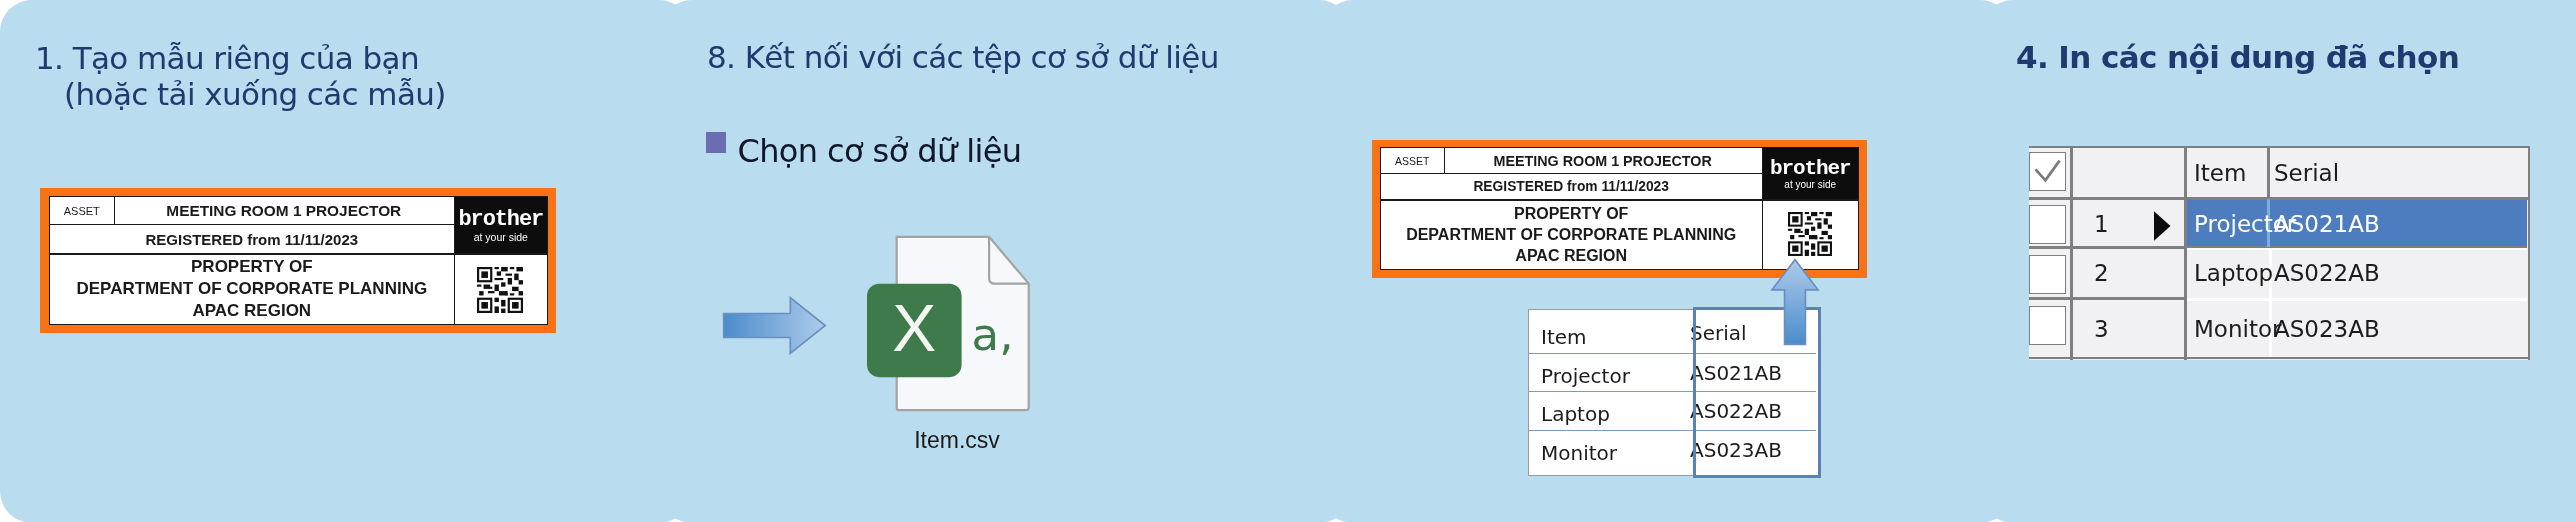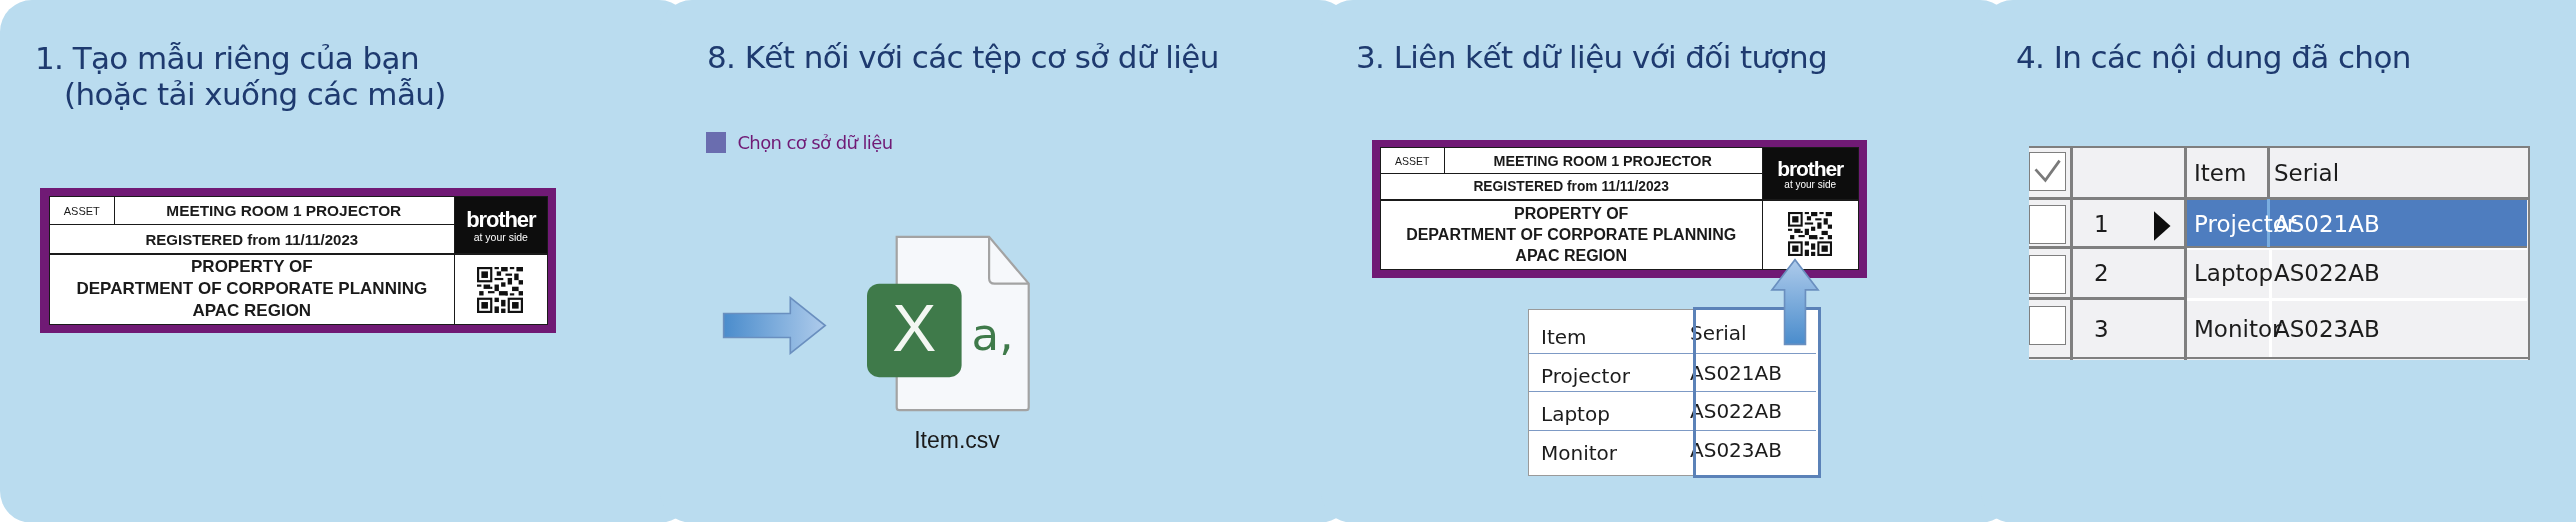--- a/index.html
+++ b/index.html
@@ -15,35 +15,35 @@
   .p3 { left: 1321px; }
   .p4 { left: 1981px; }
 
   .title {
     position: absolute; color: #1e3a6f; font-size: 31px; line-height: 36px;
     font-family: "DejaVu Sans", sans-serif; letter-spacing: -0.6px; white-space: nowrap;
   }
   .title .l2 { display: block; padding-left: 29px; }
 
   
-  .label-card { position: absolute; background: #701a75; }
+  .label-card { position: absolute; background: #f97316; }
   .label {
     position: absolute; border: 1.7px solid #1a1a1a; background: #fff;
     font-family: "Liberation Sans", sans-serif; font-weight: bold; color: #1a1a1a;
   }
   .label .cell { position: absolute; display: flex; align-items: center; justify-content: center; text-align: center; }
   .label .asset { font-weight: normal; }
   .label .vline, .label .hline { position: absolute; background: #1a1a1a; }
   .label .logo { position: absolute; background: #0d0d0d; color: #fff; display: flex; flex-direction: column; align-items: center; justify-content: center; }
-  .label .logo .brand { font-family: Liberation Sans, sans-serif; font-weight: bold; letter-spacing: -1.1px; line-height: 1; }
+  .label .logo .brand { font-family: Liberation Mono, monospace; font-weight: bold; letter-spacing: -1.1px; line-height: 1; }
   .label .logo .tag { font-family: "Liberation Sans", sans-serif; font-weight: normal; line-height: 1; }
   .label .qr { position: absolute; }
 
   
-  .bullet-row { position: absolute; display: flex; align-items: flex-start; color: #701a75; font-size: 18px; white-space: nowrap; letter-spacing: -0.6px; }
+  .bullet-row { position: absolute; display: flex; align-items: flex-start; color: #0f172a; font-size: 32px; white-space: nowrap; letter-spacing: -0.6px; }
   .bullet-sq { width: 20.4px; height: 21px; background: #6a6daf; margin-right: 11px; }
   .sub-row { position: absolute; color: #1e3a6f; font-size: 27.5px; white-space: nowrap; letter-spacing: -0.6px; }
   .file-name { position: absolute; color: #1a1a1a; font-family: "Liberation Sans", sans-serif; font-size: 23px; }
 
   
   .tbl3 { position: absolute; background: #ffffff; border: 1.7px solid #9a9a9a; font-family: "DejaVu Sans", sans-serif; color: #1c1c1c; }
   .tbl3 .c { position: absolute; font-size: 20px; white-space: nowrap; }
   .tbl3 .rl { position: absolute; height: 1.1px; background: #7d9ac5; }
   .serial-box { position: absolute; border: 3.9px solid #5b82b8; }
 
@@ -151,21 +151,20 @@
       <path d="M222 5 L222 80 Q222 90 232 90 L294 90" fill="none" stroke="#a3a3a3" stroke-width="4"></path>
       <rect x="0" y="90" width="172" height="170" rx="22" fill="#3f7a4a"></rect>
       <text x="86" y="213" text-anchor="middle" font-family="Liberation Sans, sans-serif" font-size="120" fill="#f3f7f2">X</text>
       <text x="190" y="210" font-family="DejaVu Sans, sans-serif" font-size="82" fill="#3f7a4a">a,</text>
     </svg>
     <div class="file-name" style="left:83px; top:193px; position:absolute; transform:translateX(-50%); left:90px;">Item.csv</div>
   </div>
 </div>
 
 <div class="panel p3">
-  <div class="title" style="left:35px; top:39px;">3. Liên kết dữ liệu với đối tượng</div>
 
   <div class="label-card" style="left:51px; top:140px; width:495px; height:138px;">
     <div class="label" style="left:7.7px; top:7.2px; width:479px; height:123px;">
       <div class="hline" style="left:0; top:25px; width:381px; height:1.1px;"></div>
       <div class="hline" style="left:0; top:51px; width:477px; height:1.7px;"></div>
       <div class="vline" style="left:63px; top:0; width:1.1px; height:25px;"></div>
       <div class="vline" style="left:381px; top:0; width:1.1px; height:122px;"></div>
 
       <div class="cell asset" style="left:0; top:0; width:63px; height:25px; font-size:10.5px;">ASSET</div>
       <div class="cell" style="left:64px; top:0; width:316px; height:25px; font-size:14.3px;">MEETING ROOM 1 PROJECTOR</div>
@@ -243,21 +242,21 @@
       <linearGradient id="arrowGradU" x1="0" y1="1" x2="0" y2="0">
         <stop offset="0" stop-color="#4a8ccc"></stop>
           <stop offset="1" stop-color="#aecbeb"></stop>
       </linearGradient>
     </defs>
     <path d="M26 157 L26 58 L3 58 L45 3 L87 58 L64 58 L64 157 Z" fill="url(#arrowGradU)" stroke="#6a8fbf" stroke-width="3"></path>
   </svg>
 </div>
 
 <div class="panel p4">
-  <div class="title" style="left:35px; top:39px;">4. In các nội dung đã chọn</div>
+  <div class="title" style="left:35px; top:39px;font-weight:bold;">4. In các nội dung đã chọn</div>
 
   <div class="tbl4" style="left:48px; top:146px; width:501px; height:214px;">
 
     <div class="sel" style="left:157px; top:53px; width:341px; height:48px;"></div>
 
     <div class="w" style="left:157px; top:101px; width:341px; height:2.8px;"></div>
     <div class="w" style="left:157px; top:152px; width:341px; height:2.8px;"></div>
     <div class="w" style="left:240px; top:104px; width:2.8px; height:108px;"></div>
 
     <div class="g" style="left:0; top:0; width:501px; height:2.2px;"></div>

